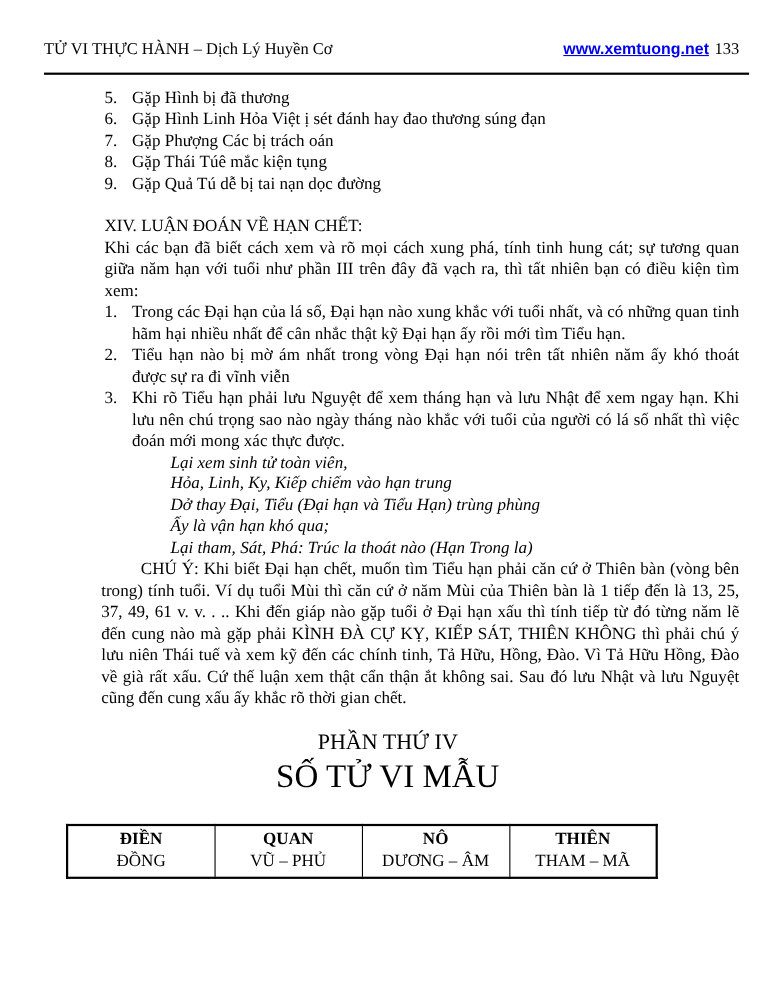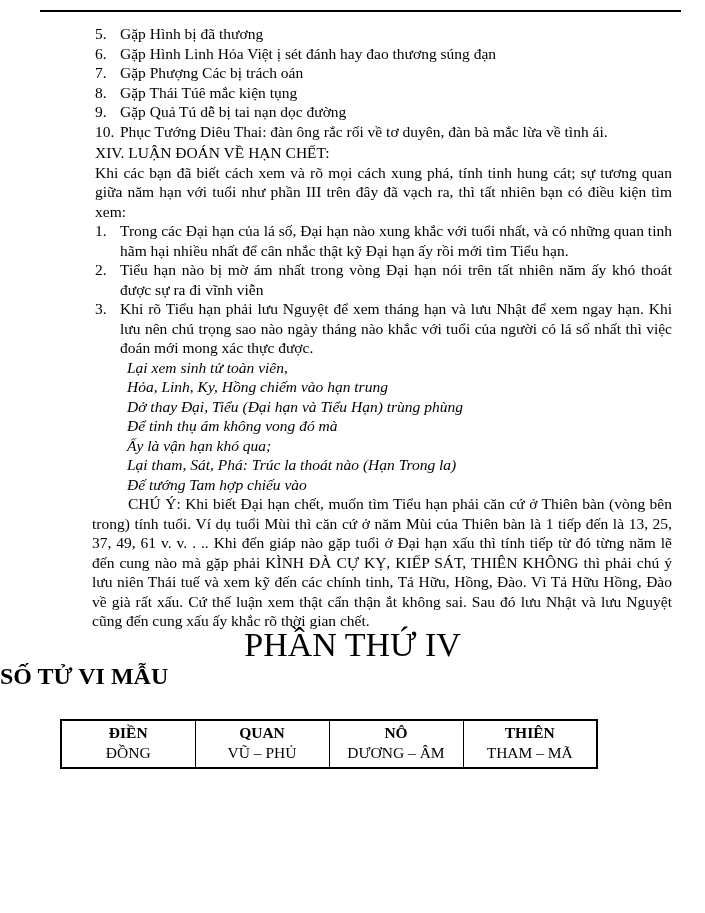--- a/index.html
+++ b/index.html
@@ -21,43 +21,49 @@
     color:#0000ee;font-weight:bold;text-decoration:underline;
     font-family:"Liberation Sans","DejaVu Sans",sans-serif;font-size:14.5px;
   }
   .page-num{margin-left:5px;}
   .rule{border:none;border-top:2px solid #000;margin:10px 24px 0 40px;}
   
   .content{margin:12px 33px 0 95px;text-align:justify;}
   .li{display:flex;}
   .li .num{flex:0 0 25px;}
   .li .txt{flex:1;text-align:justify;}
-  .sect-heading{margin-top:2px;}
-  .verse{margin-left:32px;font-style:italic;}
+  .sect-heading{margin-top:19px;}
+  .verse{margin-left:60px;font-style:italic;}
   .note{margin:0 33px 0 92px;text-align:justify;text-indent:36px;}
   
-  .part-h1{text-align:center;font-size:34px;line-height:28px;font-weight:normal;}
-  .part-h2{font-size:24px;line-height:34px;font-weight:bold;}
+  .part-h1{margin-top:16px;text-align:center;font-size:20px;line-height:28px;font-weight:normal;}
+  .part-h2{text-align:center;font-size:30px;line-height:34px;font-weight:normal;}
   
   .sample-table{
     margin:26px 0 0 60px;width:538px;
     border-collapse:collapse;table-layout:fixed;
   }
   .sample-table td{
     border:1.5px solid #000;text-align:center;vertical-align:top;
     padding:2px 0 4px 0;line-height:20px;
   }
   .sample-table{border:2px solid #000;}
   .cell-top{font-weight:bold;}
 </style>
 </head>
 <body>
 
 <div class="page">
 
+  <div class="header">
+    <span>TỬ VI THỰC HÀNH – Dịch Lý Huyền Cơ</span>
+    <span class="header-right">
+      <a class="site-link" href="#">www.xemtuong.net</a><span class="page-num">133</span>
+    </span>
+  </div>
   <hr class="rule">
 
   <div class="content">
 
     <div class="li">
       <span class="num">5.</span>
       <span class="txt">Gặp Hình bị đã thương</span>
     </div>
     <div class="li">
       <span class="num">6.</span>
@@ -68,50 +74,44 @@
       <span class="txt">Gặp Phượng Các bị trách oán</span>
     </div>
     <div class="li">
       <span class="num">8.</span>
       <span class="txt">Gặp Thái Túê mắc kiện tụng</span>
     </div>
     <div class="li">
       <span class="num">9.</span>
       <span class="txt">Gặp Quả Tú dễ bị tai nạn dọc đường</span>
     </div>
-    <div class="li">
-      <span class="num">10.</span>
-      <span class="txt">Phục Tướng Diêu Thai: đàn ông rắc rối về tơ duyên, đàn bà mắc lừa về tình ái.</span>
-    </div>
 
     <div class="sect-heading">XIV. LUẬN ĐOÁN VỀ HẠN CHẾT:</div>
     <div>Khi các bạn đã biết cách xem và rõ mọi cách xung phá, tính tinh hung cát; sự tương quan giữa năm hạn với tuổi như phần III trên đây đã vạch ra, thì tất nhiên bạn có điều kiện tìm xem:</div>
 
     <div class="li">
       <span class="num">1.</span>
       <span class="txt">Trong các Đại hạn của lá số, Đại hạn nào xung khắc với tuổi nhất, và có những quan tinh hãm hại nhiều nhất để cân nhắc thật kỹ Đại hạn ấy rồi mới tìm Tiểu hạn.</span>
     </div>
     <div class="li">
       <span class="num">2.</span>
       <span class="txt">Tiểu hạn nào bị mờ ám nhất trong vòng Đại hạn nói trên tất nhiên năm ấy khó thoát được sự ra đi vĩnh viễn</span>
     </div>
     <div class="li">
       <span class="num">3.</span>
       <span class="txt">Khi rõ Tiểu hạn phải lưu Nguyệt để xem tháng hạn và lưu Nhật để xem ngay hạn. Khi lưu nên chú trọng sao nào ngày tháng nào khắc với tuổi của người có lá số nhất thì việc đoán mới mong xác thực được.</span>
     </div>
 
 
     <div class="verse">
       <div>Lại xem sinh tử toàn viên,</div>
-      <div>Hỏa, Linh, Ky, Hồng chiếm vào hạn trung</div>
+      <div>Hỏa, Linh, Ky, Kiếp chiếm vào hạn trung</div>
       <div>Dở thay Đại, Tiểu (Đại hạn và Tiểu Hạn) trùng phùng</div>
-      <div>Để tinh thụ ám không vong đó mà</div>
       <div>Ấy là vận hạn khó qua;</div>
       <div>Lại tham, Sát, Phá: Trúc la thoát nào (Hạn Trong la)</div>
-      <div>Đế tướng Tam hợp chiếu vào</div>
     </div>
   </div>
 
   <div class="note">CHÚ Ý: Khi biết Đại hạn chết, muốn tìm Tiểu hạn phải căn cứ ở Thiên bàn (vòng bên trong) tính tuổi. Ví dụ tuổi Mùi thì căn cứ ở năm Mùi của Thiên bàn là 1 tiếp đến là 13, 25, 37, 49, 61 v. v. . .. Khi đến giáp nào gặp tuổi ở Đại hạn xấu thì tính tiếp từ đó từng năm lẽ đến cung nào mà gặp phải KÌNH ĐÀ CỰ KỴ, KIẾP SÁT, THIÊN KHÔNG thì phải chú ý lưu niên Thái tuế và xem kỹ đến các chính tinh, Tả Hữu, Hồng, Đào. Vì Tả Hữu Hồng, Đào về già rất xấu. Cứ thế luận xem thật cẩn thận ắt không sai. Sau đó lưu Nhật và lưu Nguyệt cũng đến cung xấu ấy khắc rõ thời gian chết.</div>
 
   <div class="part-h1">PHẦN THỨ IV</div>
   <div class="part-h2">SỐ TỬ VI MẪU</div>
 
   <table class="sample-table">
     <tbody>

